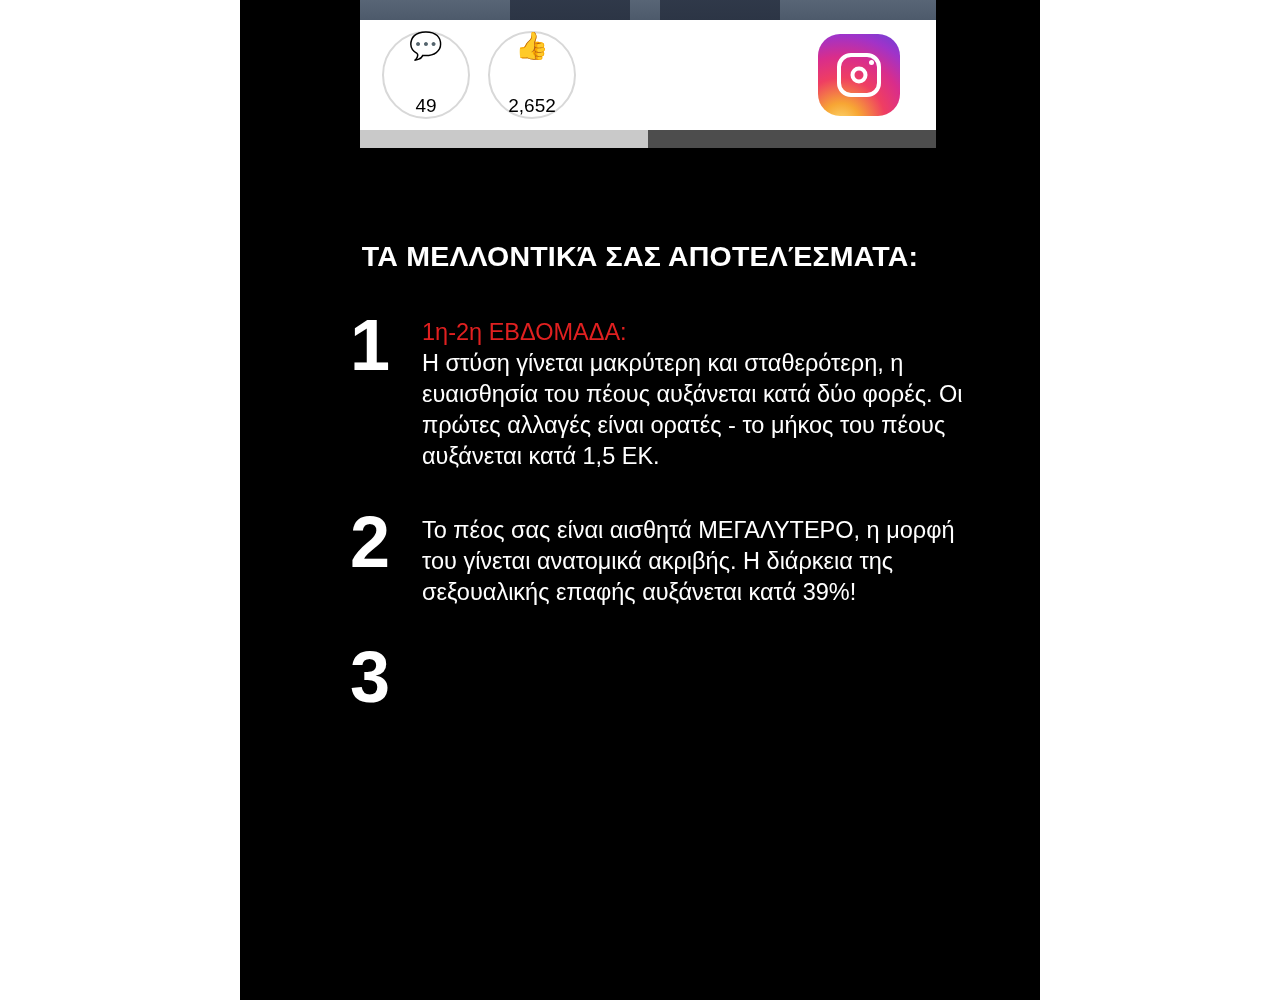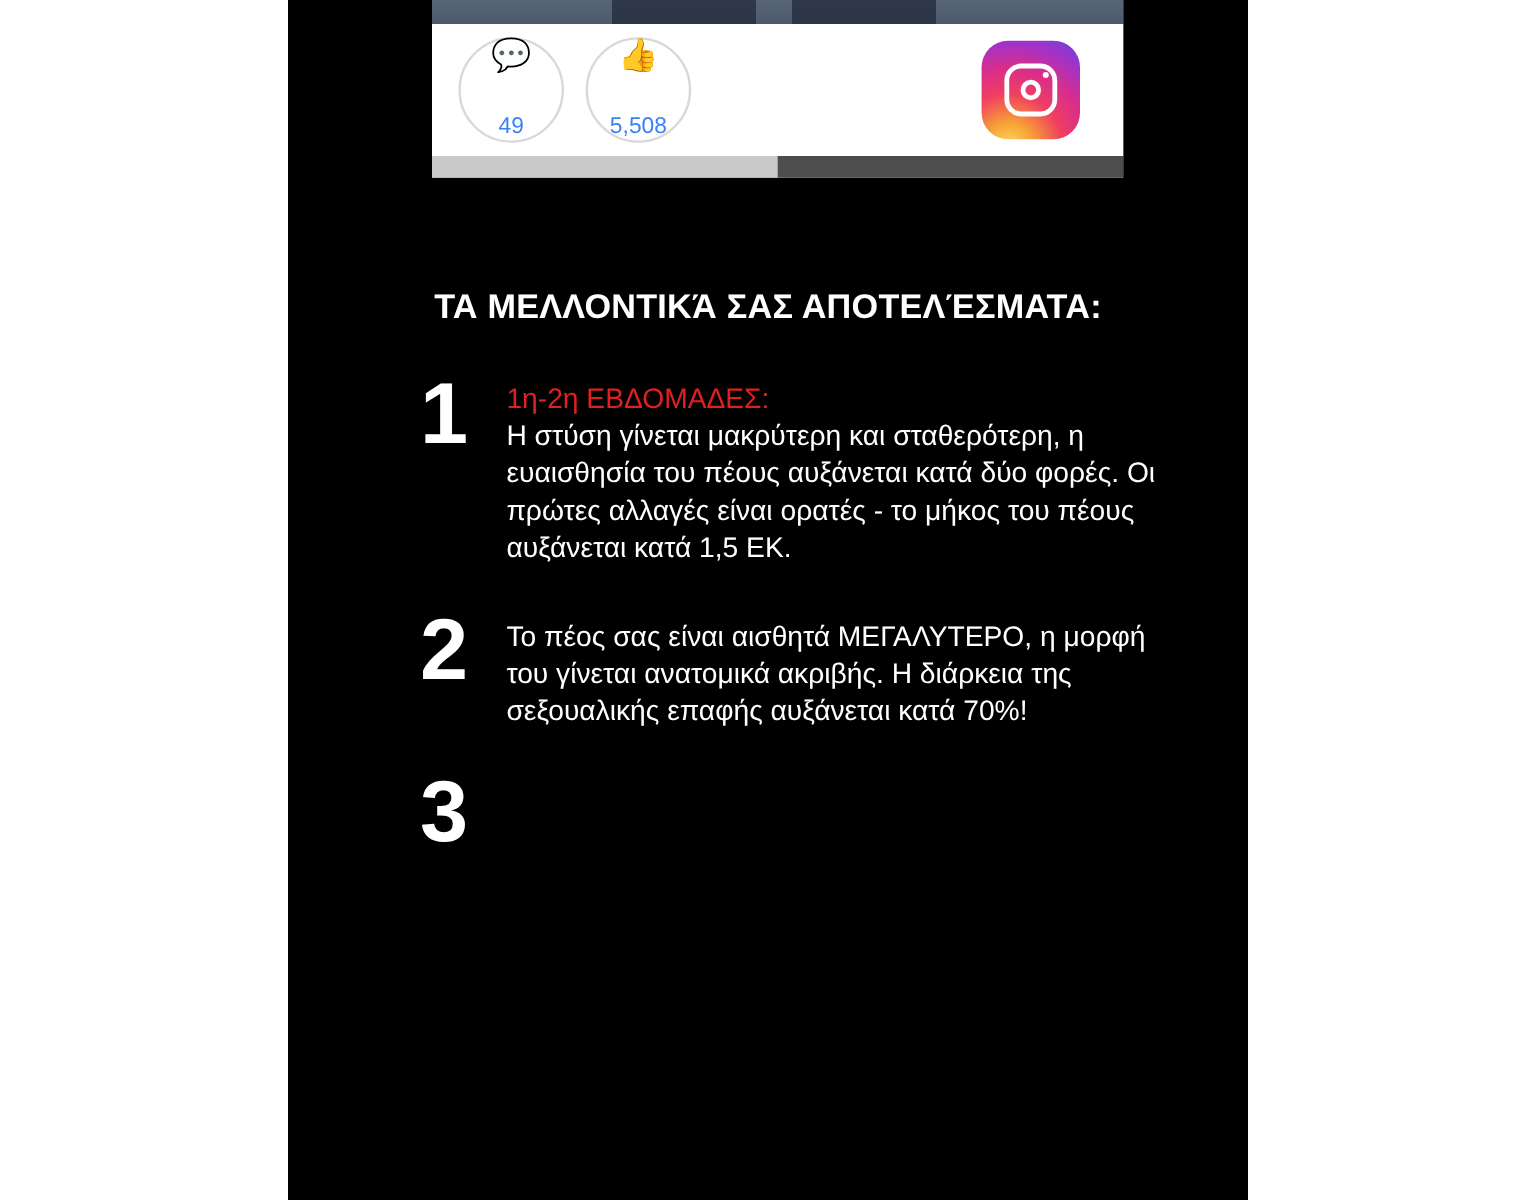--- a/index.html
+++ b/index.html
@@ -77,21 +77,21 @@
     box-sizing: border-box;
   }
   .stat .glyph {
     font-size: 27px;
     line-height: 1;
     color: #111;
     margin-bottom: 3px;
   }
   .stat .val {
     font-size: 19px;
-    color: #3b82f6;
+    color: #000000;
     font-family: "Liberation Sans", sans-serif;
     margin-top: 32px;
   }
   .ig-badge {
     position: absolute;
     right: 36px;
     top: 50%;
     transform: translateY(-50%);
     width: 82px;
     height: 82px;
@@ -200,48 +200,48 @@
         <div class="leg-l"></div>
         <div class="leg-r"></div>
       </div>
       <div class="card-bar">
         <div class="stat">
           <span class="glyph">💬</span>
           <span class="val">49</span>
         </div>
         <div class="stat">
           <span class="glyph">👍</span>
-          <span class="val">5,508</span>
+          <span class="val">2,652</span>
         </div>
         <div class="ig-badge">
           <div class="ig-inner"></div>
         </div>
       </div>
       <div class="card-footer">
         <div class="fl"></div>
         <div class="fr"></div>
       </div>
     </div>
 
     <div class="section-heading">ΤΑ ΜΕΛΛΟΝΤΙΚΆ ΣΑΣ ΑΠΟΤΕΛΈΣΜΑΤΑ:</div>
 
     <div class="steps">
 
       <div class="step">
         <div class="step-num">1</div>
         <div class="step-body">
-          <div class="step-title">1η-2η ΕΒΔΟΜΑΔΕΣ:</div>
+          <div class="step-title">1η-2η ΕΒΔΟΜΑΔΑ:</div>
           <div class="step-text">Η στύση γίνεται μακρύτερη και σταθερότερη, η ευαισθησία του πέους αυξάνεται κατά δύο φορές. Οι πρώτες αλλαγές είναι ορατές - το μήκος του πέους αυξάνεται κατά 1,5 ΕΚ.</div>
         </div>
       </div>
 
       <div class="step">
         <div class="step-num">2</div>
         <div class="step-body">
-          <div class="step-text">Το πέος σας είναι αισθητά ΜΕΓΑΛΥΤΕΡΟ, η μορφή του γίνεται ανατομικά ακριβής. Η διάρκεια της σεξουαλικής επαφής αυξάνεται κατά 70%!</div>
+          <div class="step-text">Το πέος σας είναι αισθητά ΜΕΓΑΛΥΤΕΡΟ, η μορφή του γίνεται ανατομικά ακριβής. Η διάρκεια της σεξουαλικής επαφής αυξάνεται κατά 39%!</div>
         </div>
       </div>
 
       <div class="step">
         <div class="step-num">3</div>
       </div>
 
     </div>
 
   </div>

